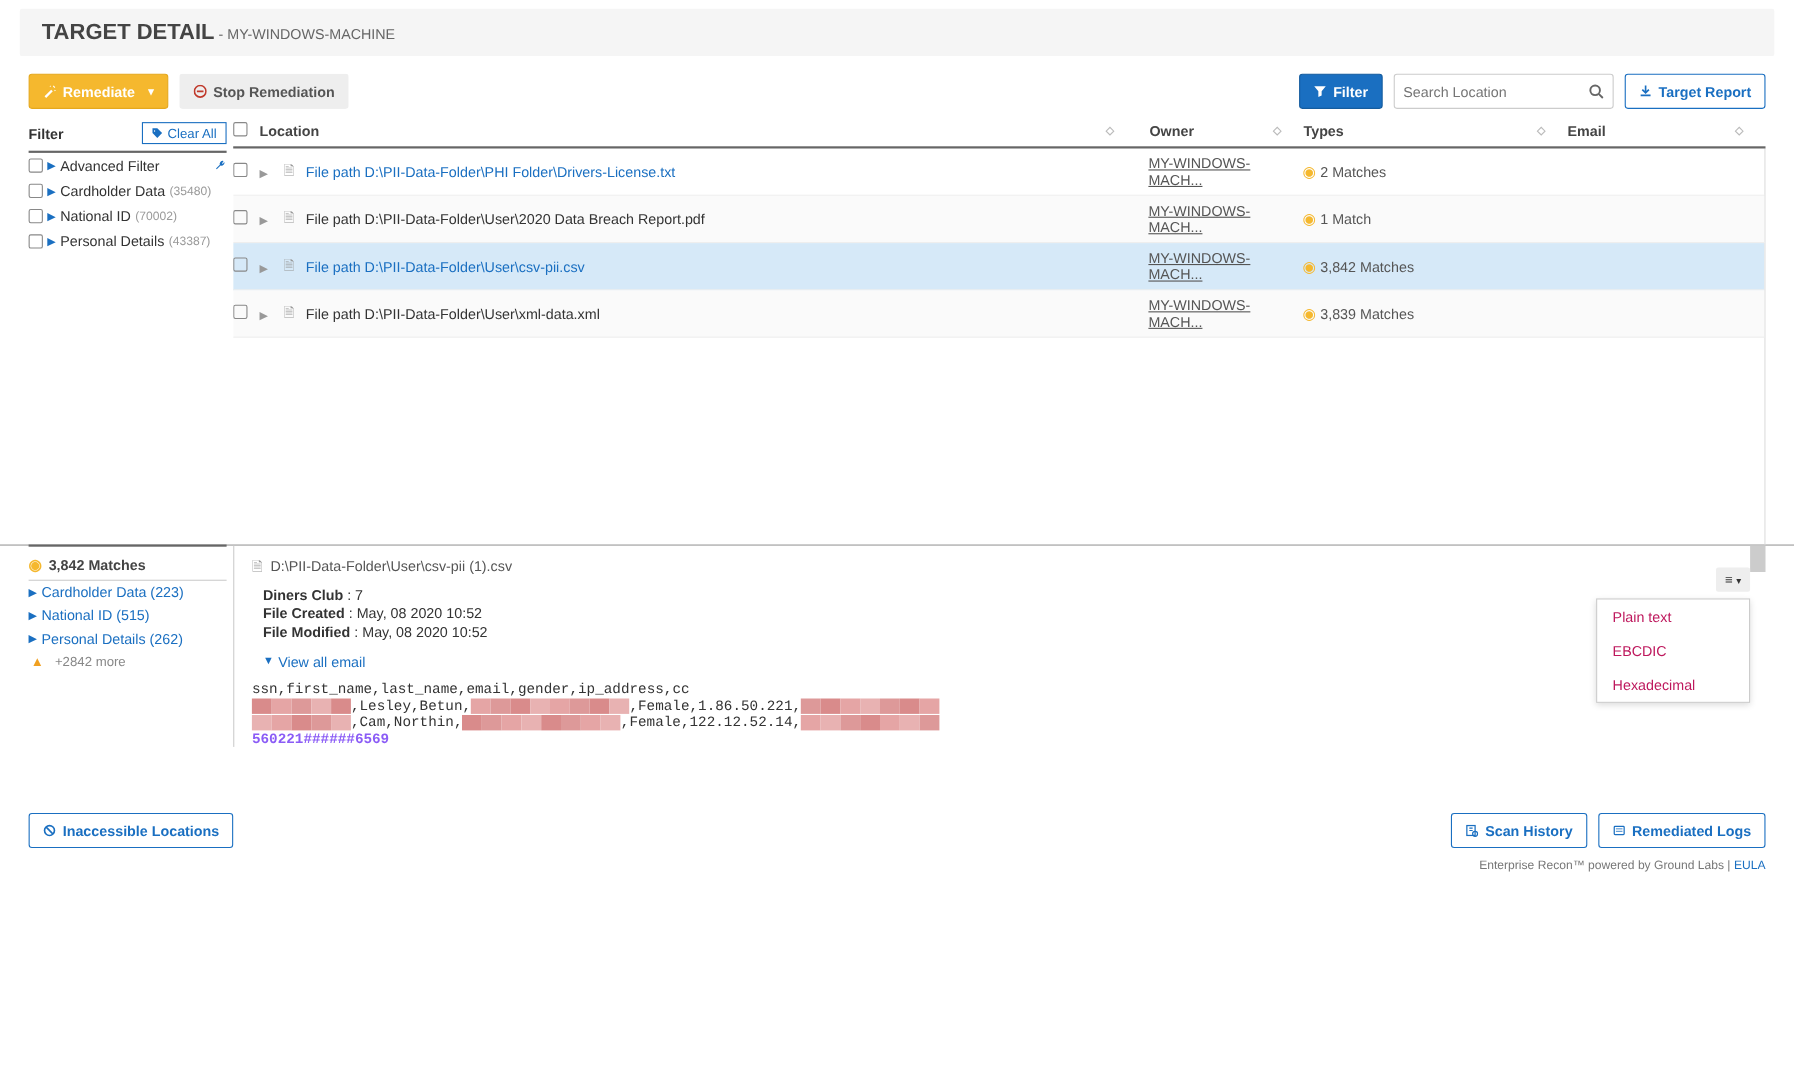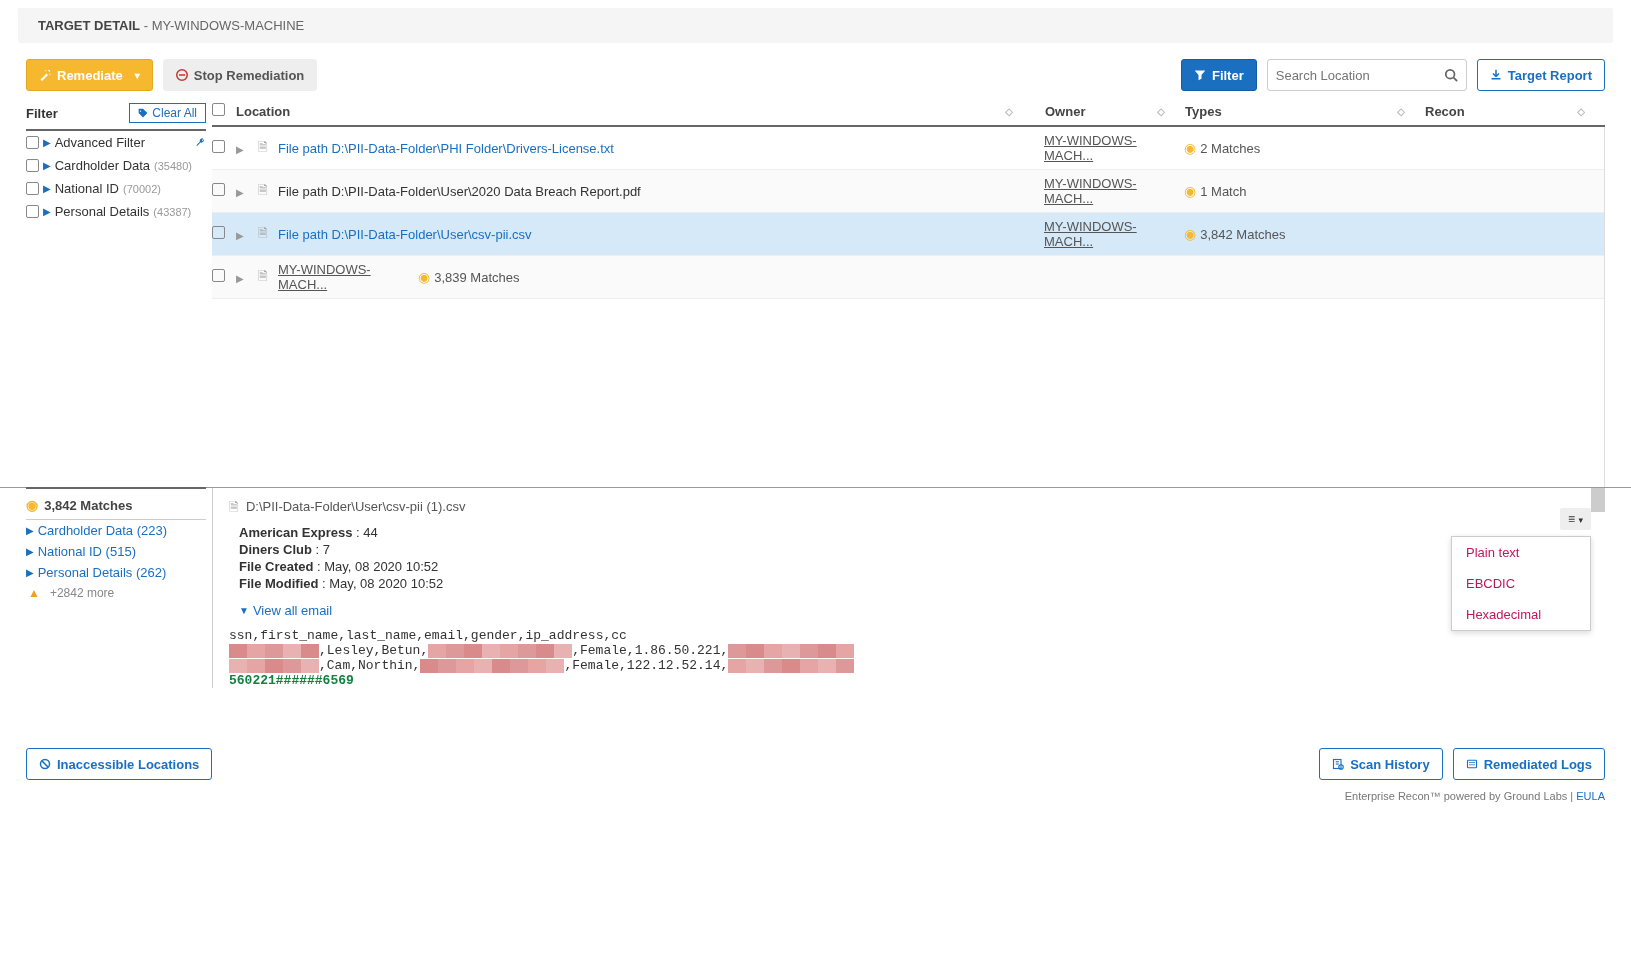--- a/index.html
+++ b/index.html
@@ -1,18 +1,18 @@
 <!DOCTYPE html>
 <html><head>
 <meta charset="utf-8">
 <style>
 * { box-sizing: border-box; margin: 0; padding: 0; }
 body { font-family: Arial, Helvetica, sans-serif; font-size: 13px; color: #333; background: #fff; width: 1631px; }
 .header-bar { background: #f5f5f5; padding: 10px 20px; margin: 8px 18px 16px 18px; border-radius: 2px; }
-.header-bar .title { font-weight: bold; font-size: 13px; color: #444; }
+.header-bar .title { font-weight: bold; font-size: 20px; color: #444; }
 .header-bar .subtitle { font-weight: normal; color: #666; }
 
 .toolbar { display: flex; align-items: center; padding: 0 26px 8px 26px; gap: 10px; }
 .btn { display: inline-flex; align-items: center; gap: 6px; padding: 6px 12px; border: 1px solid transparent; border-radius: 3px; cursor: pointer; font-size: 13px; height: 32px; }
 .btn-remediate { background: #f5b82e; color: #fff; font-weight: bold; border-color: #e5a81e; }
 .btn-remediate .chev { margin-left: 6px; font-size: 10px; }
 .btn-stop { background: #eee; color: #555; font-weight: bold; }
 .spacer { flex: 1; }
 .btn-filter { background: #1a6fc1; color: #fff; font-weight: bold; border-color: #155c9e; }
 .search-box { display: flex; align-items: center; border: 1px solid #ccc; border-radius: 3px; height: 32px; padding: 0 8px; width: 200px; justify-content: space-between; color: #888; }
@@ -69,21 +69,21 @@
 .detail-line b { font-weight: bold; }
 .view-all { color: #1a6fc1; margin: 10px 0 10px 10px; display: inline-flex; align-items: center; gap: 4px; cursor: pointer; }
 .view-all .tri { font-size: 10px; }
 .mono { font-family: "Courier New", monospace; font-size: 13px; color: #333; white-space: pre; }
 .redact { display: inline-block; height: 14px; vertical-align: middle; }
 .redact span { display: inline-block; height: 14px; }
 .r1 { background: #d98b8b; width: 18px; }
 .r2 { background: #e5a5a5; width: 18px; }
 .r3 { background: #dd9999; width: 18px; }
 .r4 { background: #e8b2b2; width: 18px; }
-.redhl { color: #15803d; font-weight: bold; }
+.redhl { color: #8b5cf6; font-weight: bold; }
 
 .footer-row { display: flex; justify-content: space-between; padding: 20px 26px 10px 26px; margin-top: 40px; }
 .footer-right { display: flex; gap: 10px; }
 .footer-line { text-align: right; padding: 0 26px 10px 0; font-size: 11px; color: #777; }
 .footer-line a { color: #1a6fc1; text-decoration: none; }
 
 svg { display: block; }
 </style>
 </head>
 <body>
@@ -195,21 +195,21 @@
       </div>
       <div class="col-owner" style="display:flex;justify-content:space-between;align-items:center;padding-right:8px">
         <span>Owner</span>
         <span class="sort-icon">◇</span>
       </div>
       <div class="col-types" style="display:flex;justify-content:space-between;align-items:center;padding-right:8px">
         <span>Types</span>
         <span class="sort-icon">◇</span>
       </div>
       <div class="col-status" style="display:flex;justify-content:space-between;align-items:center;padding-right:8px">
-        <span>Recon</span>
+        <span>Email</span>
         <span class="sort-icon">◇</span>
       </div>
     </div>
     <div class="table-body" id="rows-container">
         <div class="row">
           <div class="col-check"><span class="checkbox"></span></div>
           <div class="col-expand"><span class="tri" style="color:#999;font-size:10px">▶</span></div>
           <div class="col-icon"><span class="file-icon">🗎</span></div>
           <div class="col-location"><span class="link">File path D:\PII-Data-Folder\PHI Folder\Drivers-License.txt</span></div>
           <div class="col-owner owner-txt">MY-WINDOWS-MACH...</div>
@@ -231,20 +231,21 @@
           <div class="col-icon"><span class="file-icon">🗎</span></div>
           <div class="col-location"><span class="link">File path D:\PII-Data-Folder\User\csv-pii.csv</span></div>
           <div class="col-owner owner-txt">MY-WINDOWS-MACH...</div>
           <div class="col-types"><span class="match-badge"><span class="match-dot">◉</span> 3,842 Matches</span></div>
           <div class="col-status"></div>
         </div>
         <div class="row">
           <div class="col-check"><span class="checkbox"></span></div>
           <div class="col-expand"><span class="tri" style="color:#999;font-size:10px">▶</span></div>
           <div class="col-icon"><span class="file-icon">🗎</span></div>
+          <div class="col-location"><span class="">File path D:\PII-Data-Folder\User\xml-data.xml</span></div>
           <div class="col-owner owner-txt">MY-WINDOWS-MACH...</div>
           <div class="col-types"><span class="match-badge"><span class="match-dot">◉</span> 3,839 Matches</span></div>
           <div class="col-status"></div>
         </div>
       </div>
   </div>
 </div>
 
 <div class="lower-row">
   <div class="lower-sidebar">
@@ -281,21 +282,20 @@
       <div>Plain text</div>
       <div>EBCDIC</div>
       <div>Hexadecimal</div>
     </div>
 
     <div class="detail-path">
       <span class="file-icon">🗎</span>&nbsp;
       <span>D:\PII-Data-Folder\User\csv-pii (1).csv</span>
     </div>
     <div id="detail-lines">
-        <div class="detail-line"><b>American Express</b> : 44</div>
         <div class="detail-line"><b>Diners Club</b> : 7</div>
         <div class="detail-line"><b>File Created</b> : May, 08 2020 10:52</div>
         <div class="detail-line"><b>File Modified</b> : May, 08 2020 10:52</div>
       </div>
     <div class="view-all">
       <span class="tri">▼</span>
       <span>View all email</span>
     </div>
 
     <div class="mono"><span>ssn,first_name,last_name,email,gender,ip_address,cc</span>

